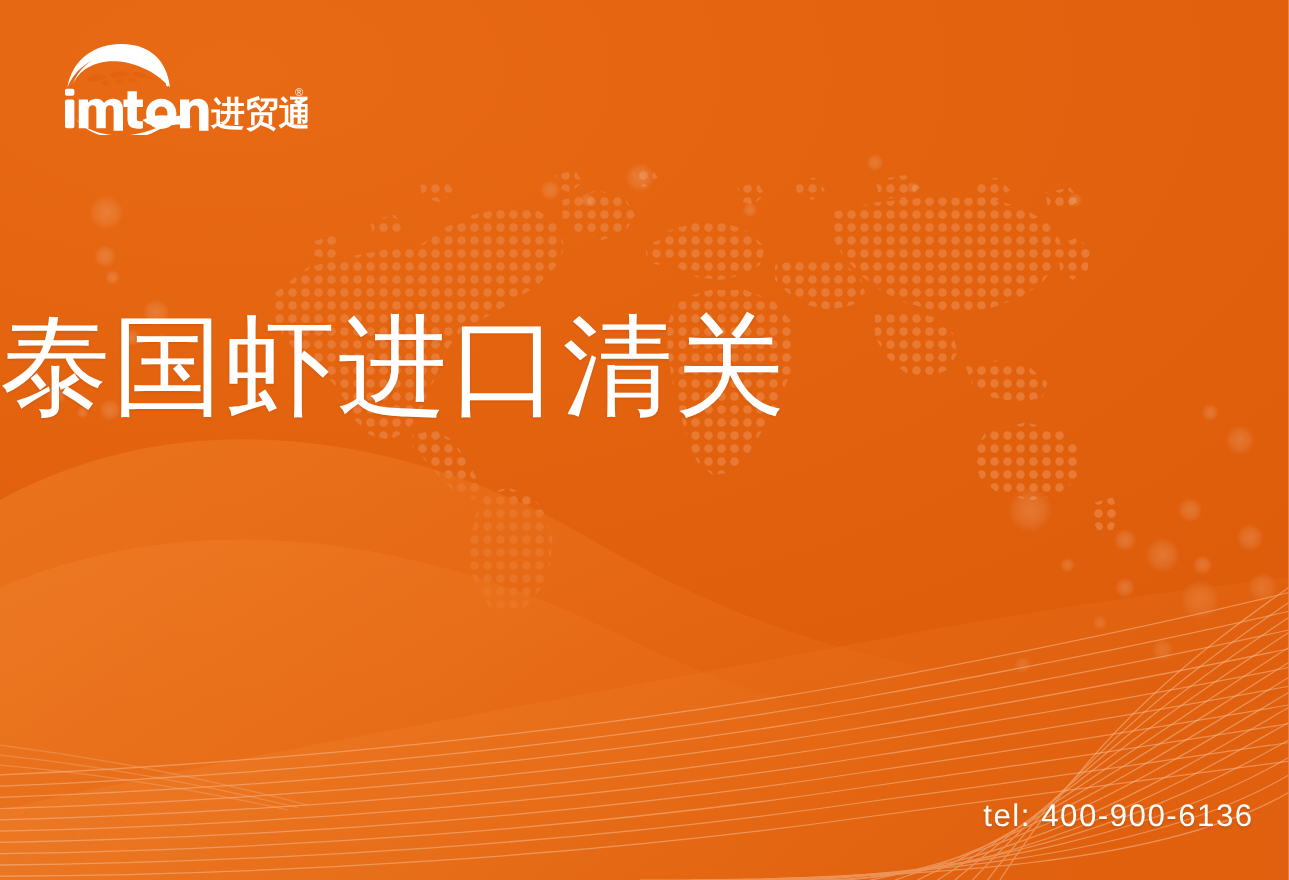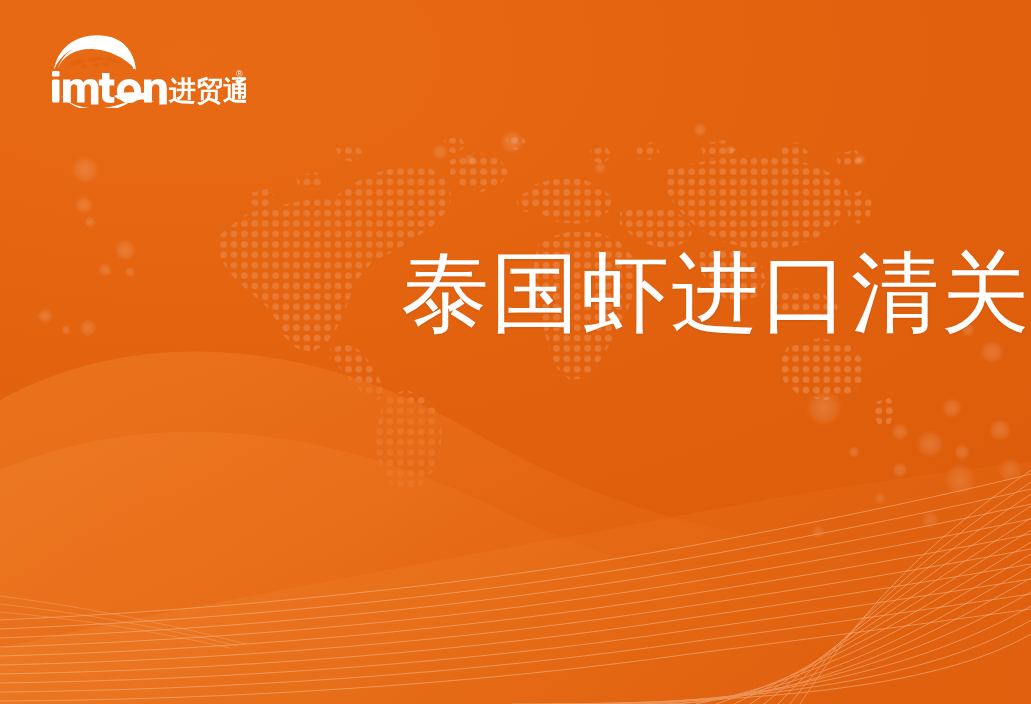--- a/index.html
+++ b/index.html
@@ -47,21 +47,21 @@
     height: 78px;
   }
   #logo svg { display:block; width:210px; height:78px; }
 
   
   #headline {
     position: absolute;
     left: 0;
     right: 0;
     top: 228px;
-    text-align: right;
+    text-align: left;
     color: #ffffff;
     font-family: "Liberation Sans", "DejaVu Sans", sans-serif;
     font-weight: 300;
     font-size: 88px;
     line-height: 130px;
     letter-spacing: 2px;
     text-shadow: 0 1px 2px rgba(120,48,0,.18);
   }
   #headline .line { display:block; white-space: nowrap; }
 
@@ -310,14 +310,15 @@
       </g>
 
       <text x="200" y="47" font-family="'Liberation Sans',sans-serif" font-size="9" fill="#ffffff">®</text>
     </svg>
   </div>
 
   <div id="headline">
     <span class="line">泰国虾进口清关</span>
   </div>
 
+  <div id="tel">tel: 400-900-6136</div>
 
 </div>
 
 </body></html>

